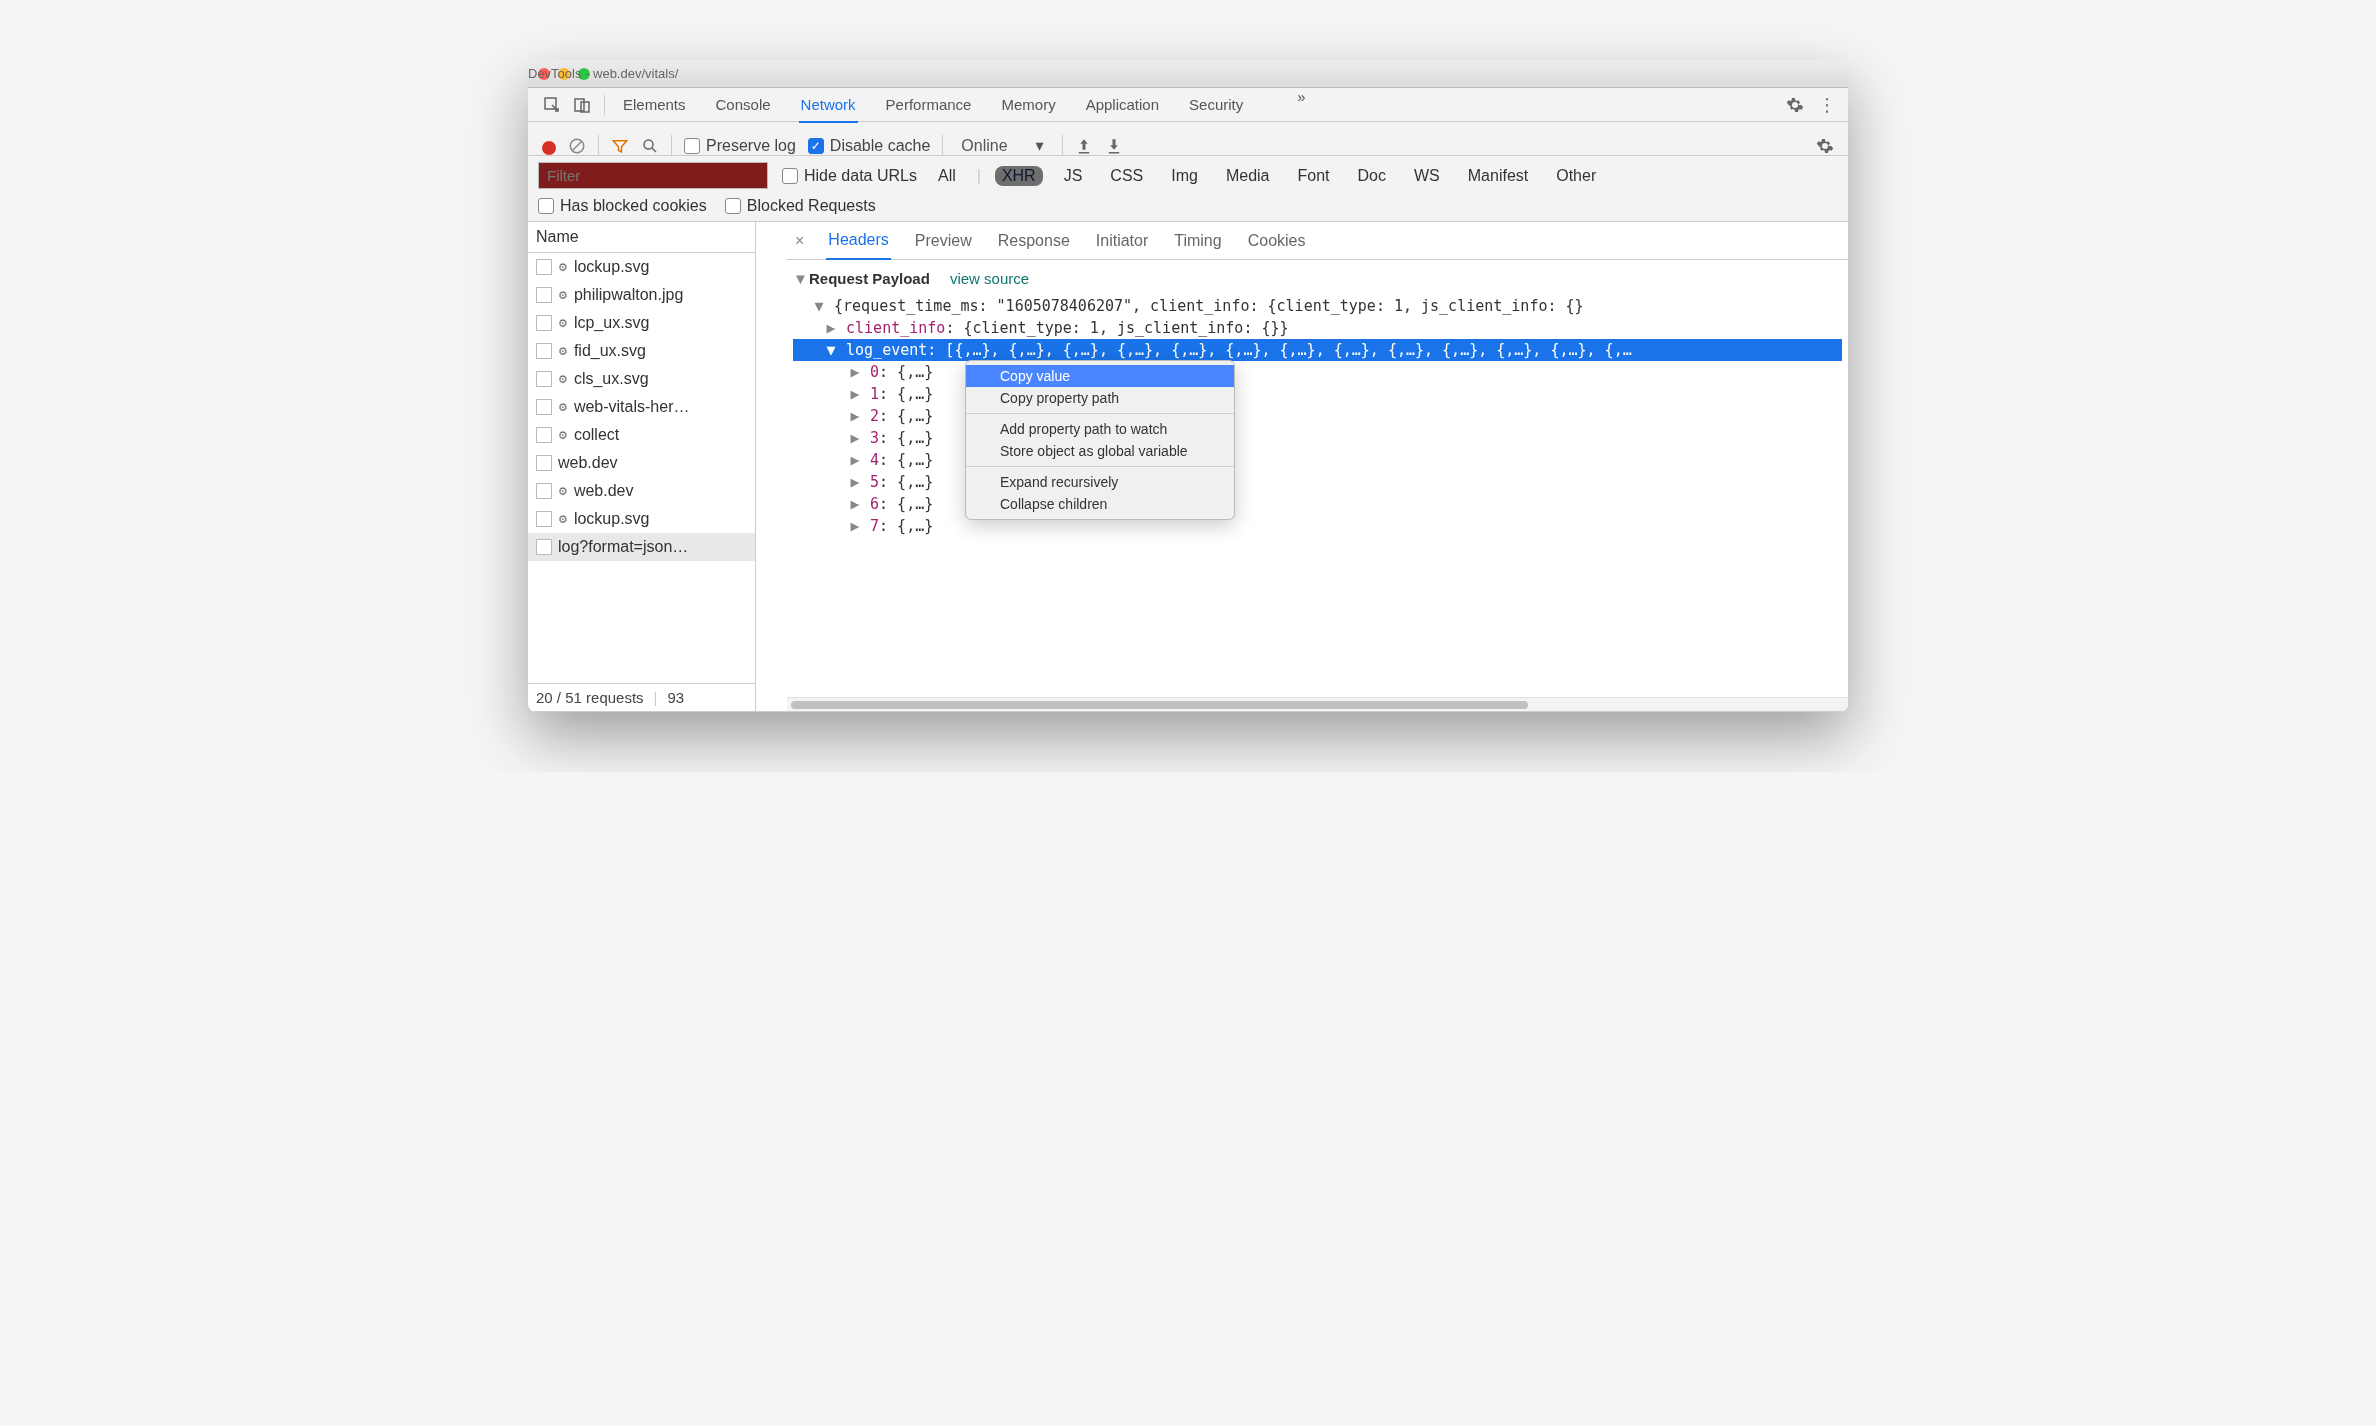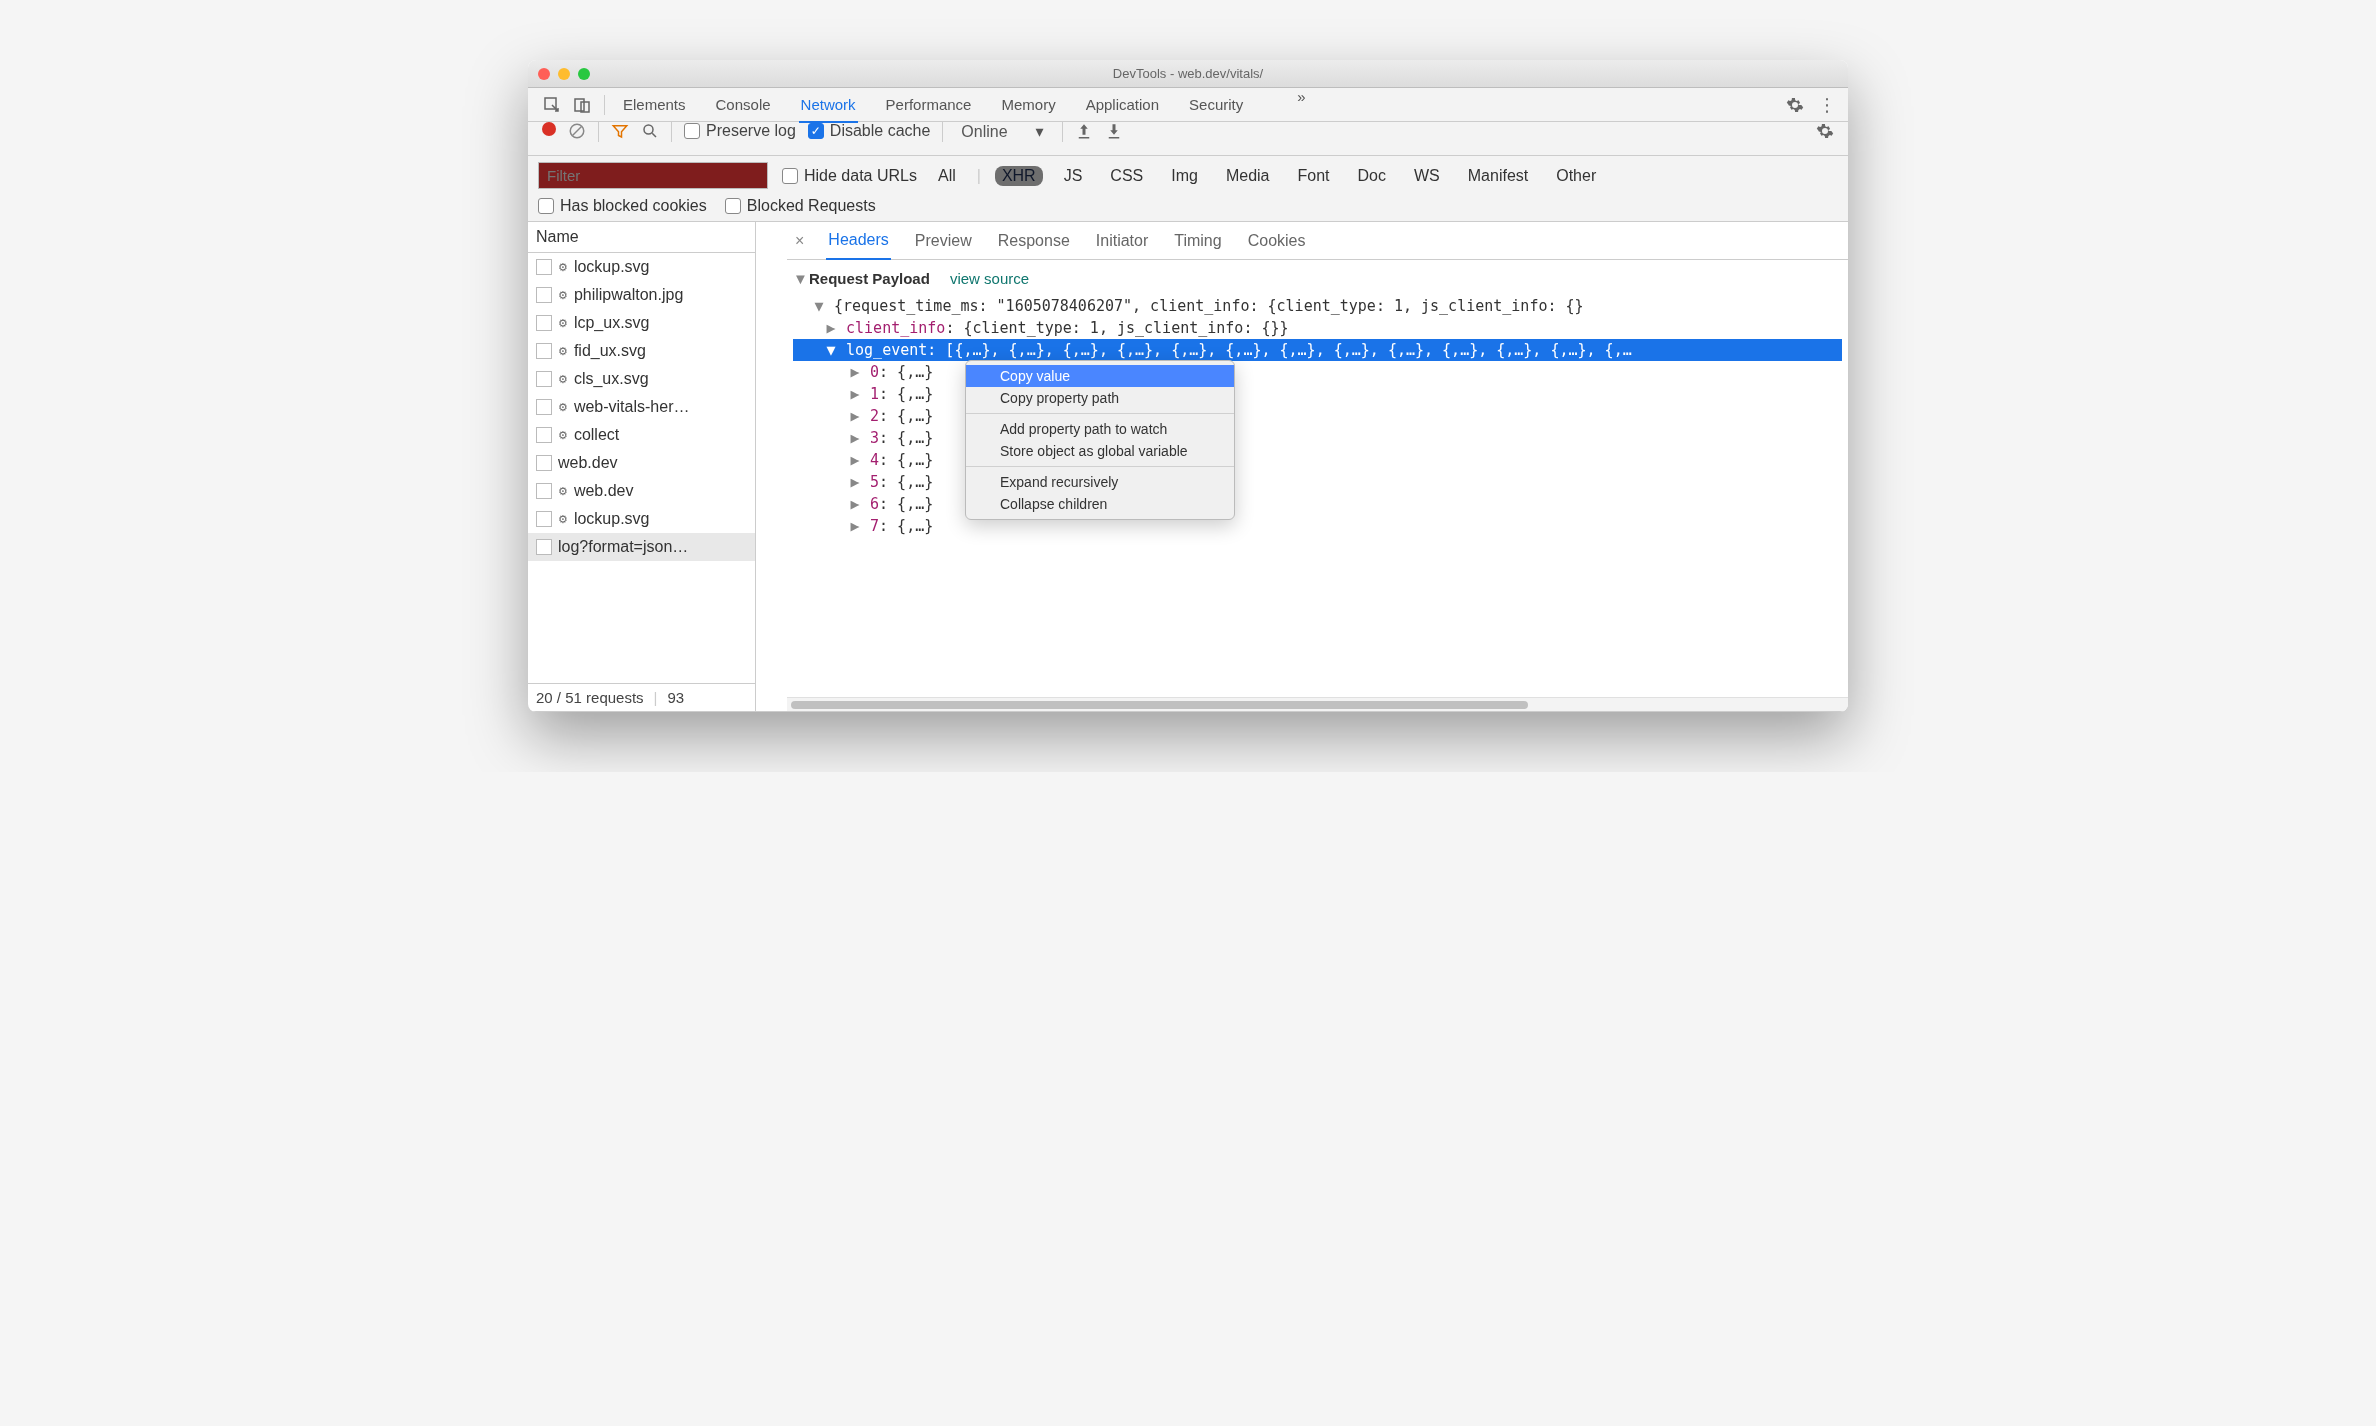--- a/index.html
+++ b/index.html
@@ -24,21 +24,21 @@
   display: flex;
   align-items: center;
   padding: 0 10px;
   position: relative;
 }
 .traffic { display: flex; gap: 8px; }
 .traffic span { width: 12px; height: 12px; border-radius: 50%; display: block; }
 .t-close { background: #ff5f57; }
 .t-min { background: #febc2e; }
 .t-max { background: #28c840; }
-.title { position: absolute; left: 0; right: 0; text-align: center; font-size: 13px; color: #666; }
+.title { position: absolute; left: 0; right: 0; text-align: left; font-size: 13px; color: #666; }
 
 .main-toolbar {
   height: 34px;
   background: #f3f3f3;
   border-bottom: 1px solid #ccc;
   display: flex;
   align-items: center;
   padding: 0 12px;
   font-size: 15px;
   color: #555;
@@ -50,21 +50,21 @@
 .tab.active { color: #1a73e8; border-bottom: 2px solid #1a73e8; margin-bottom: -1px; }
 .spacer { flex: 1; }
 .more-chev { margin-left: 26px; cursor:pointer; }
 .gear-slot { display:flex; align-items:center; gap:14px;}
 
 .net-toolbar {
   height: 34px;
   background: #f3f3f3;
   border-bottom: 1px solid #ccc;
   display: flex;
-  align-items: flex-start;
+  align-items: flex-end;
   padding: 0 14px;
   gap: 12px;
   font-size: 16px;
   color: #444;
 }
 .record { width: 14px; height: 14px; border-radius: 50%; background: #d93025; }
 .nosign { width: 18px; height: 18px; }
 .funnel { color: #e37400; }
 .chk { display: flex; align-items: center; gap: 6px; }
 .checkbox { width: 16px; height: 16px; border: 1px solid #888; border-radius: 3px; display: inline-flex; align-items:center; justify-content:center; background:#fff;}

